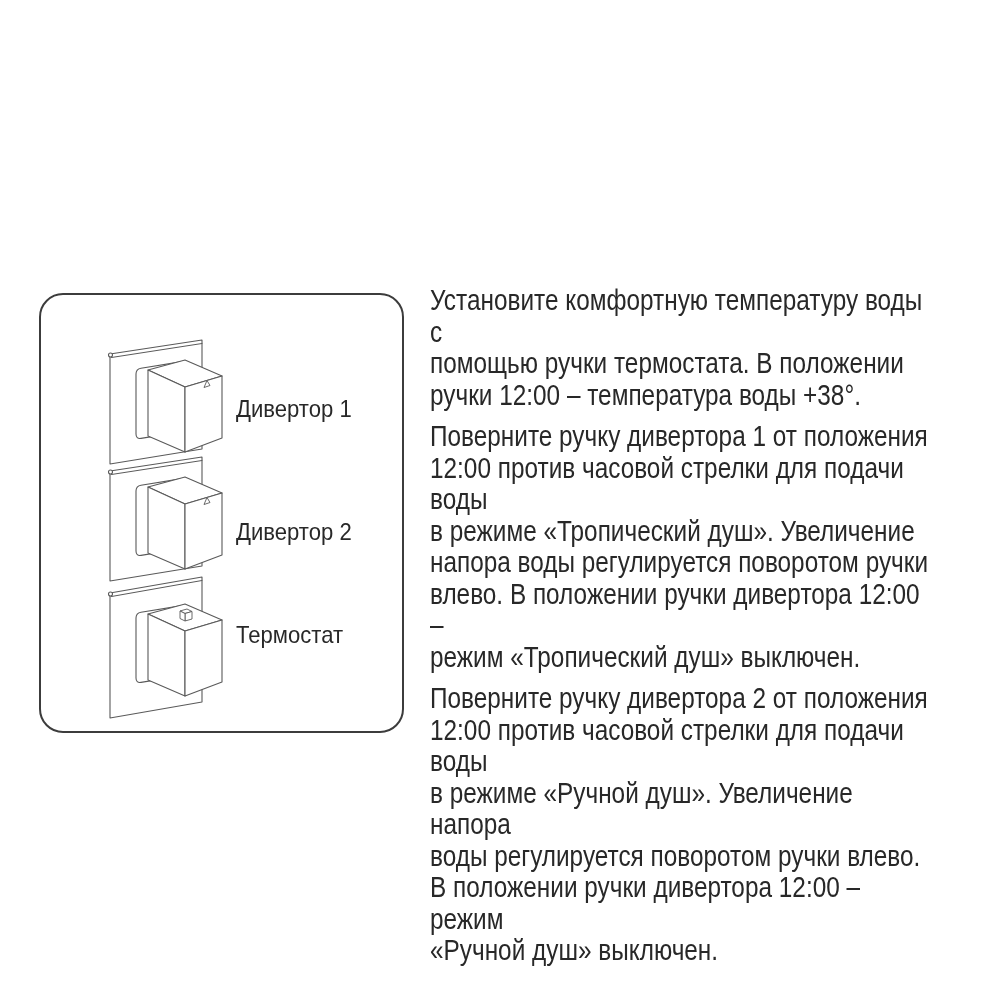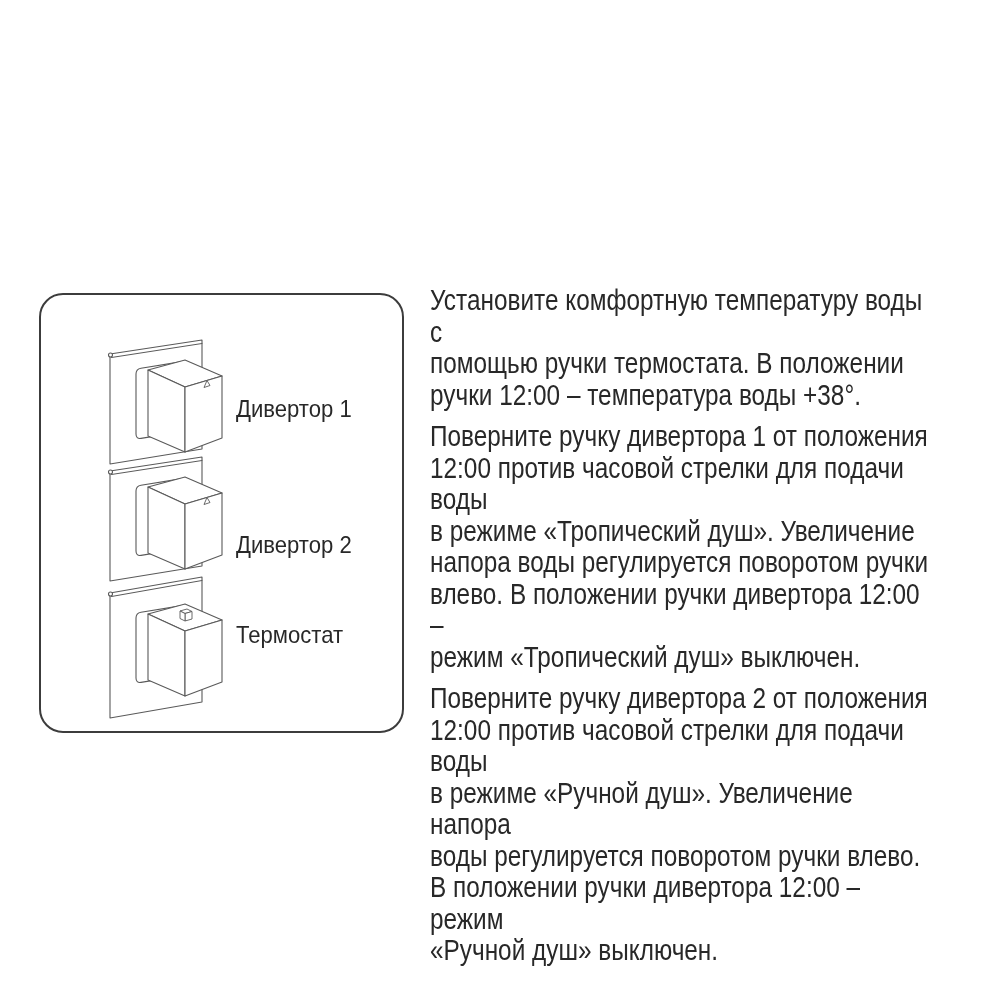--- a/index.html
+++ b/index.html
@@ -31,21 +31,21 @@
   .h1{left:62px;top:42px;}
   .h2{left:62px;top:159px;}
   .h3{left:62px;top:279px;}
 
   .lbl{
     position:absolute;left:195px;font-size:24px;line-height:28px;color:var(--text);
     white-space:nowrap;
   }
   .lbl .squeeze{transform:scaleX(0.92);}
   .lbl1{top:100px;}
-  .lbl2{top:236px;}
+  .lbl2{top:223px;}
   .lbl3{top:326px;}
 
   .textcol{position:absolute;left:430px;top:285px;width:600px;}
   .para{margin:0 0 10px 0;font-size:29px;line-height:31.5px;color:var(--text);}
   .squeeze{display:inline-block;transform:scaleX(0.84);transform-origin:0 0;white-space:pre-line;}
 </style>
 </head>
 <body>
 
 <div class="page">

